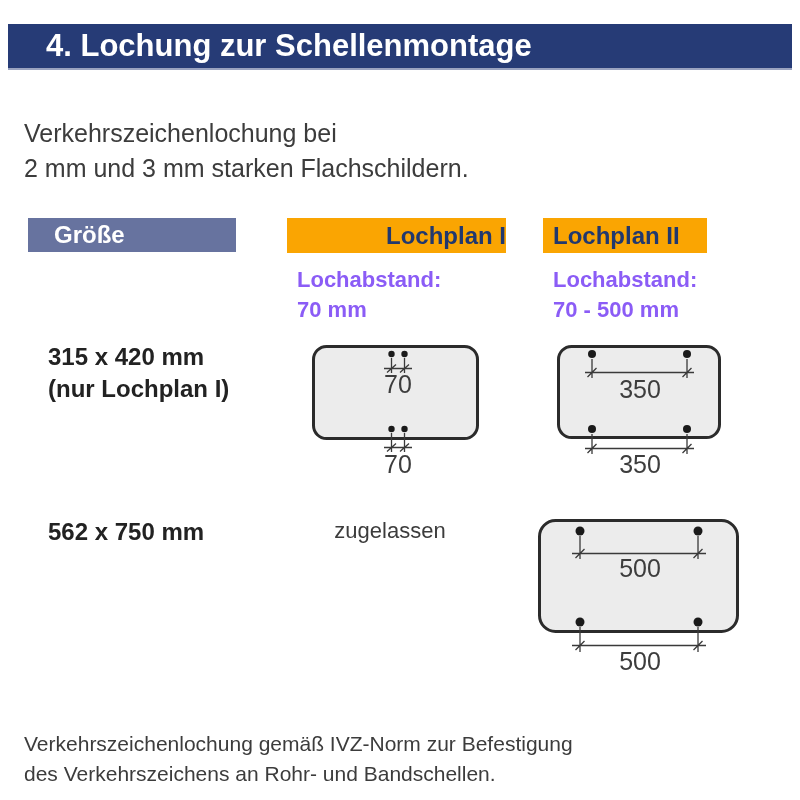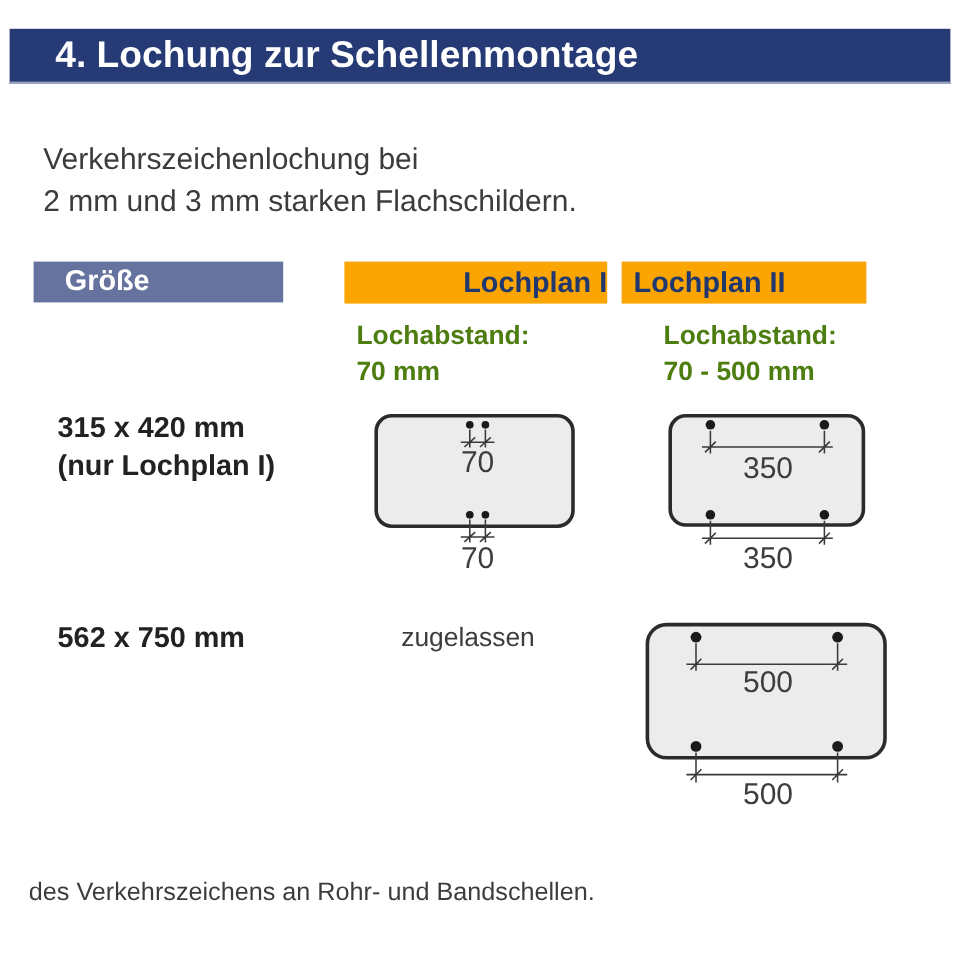--- a/index.html
+++ b/index.html
@@ -12,39 +12,39 @@
   
   .title-bar{
     left:8px;top:24px;width:784px;height:46px;box-sizing:border-box;
     background:var(--c-header,#263B76);
     border-bottom:2px solid #9AA3C0;
     color:#ffffff;font-weight:bold;font-size:31px;line-height:44px;
     padding-left:38px;white-space:nowrap;
   }
 
   
-  .intro{left:24px;top:116px;font-size:25px;line-height:35px;color:#3c3c3c;margin-left:12px;}
+  .intro{left:24px;top:116px;font-size:25px;line-height:35px;color:#3c3c3c;}
   .footer{left:24px;top:729px;font-size:21px;line-height:30px;color:#3c3c3c;}
   .para-line{display:block;white-space:nowrap;}
 
   
   .size-header{
     left:28px;top:218px;width:208px;height:34px;box-sizing:border-box;
     background:var(--c-size,#67739F);color:#ffffff;
     font-size:24px;font-weight:bold;line-height:34px;padding-left:26px;
   }
   .plan-header{
     top:218px;height:35px;box-sizing:border-box;
     background:var(--c-orange,#FAA502);color:var(--c-plan-text,#21386E);
     font-size:24px;font-weight:bold;line-height:35px;padding-left:10px;
   }
   .plan1-header{left:287px;width:219px;text-align:right;}
-  .plan2-header{left:518px;width:204px;}
+  .plan2-header{left:543px;width:164px;}
 
-  .subheader{font-size:22px;font-weight:bold;line-height:30px;color:#4d7c0f;}
+  .subheader{font-size:22px;font-weight:bold;line-height:30px;color:#8b5cf6;}
   .sub1{left:297px;top:265px;}
   .sub2{left:553px;top:265px;}
 
   
   .size-label{font-size:24px;font-weight:bold;line-height:31.5px;color:#222;white-space:nowrap;}
   .row1-label{left:48px;top:341px;}
   .row2-label{left:48px;top:516px;}
 
   .note{
     left:290px;top:517px;width:200px;text-align:center;
@@ -132,14 +132,15 @@
   <circle class="hole" cx="168" cy="19" r="4.5"></circle>
   <path class="dim" d="M50 24 V47 M168 24 V47 M42 41.5 H176 M45.5 46 L54.5 37 M163.5 46 L172.5 37"></path>
   <text class="dim-label" x="110" y="65" text-anchor="middle">500</text>
   <circle class="hole" cx="50" cy="110" r="4.5"></circle>
   <circle class="hole" cx="168" cy="110" r="4.5"></circle>
   <path class="dim" d="M50 115 V140 M168 115 V140 M42 133.5 H176 M45.5 138 L54.5 129 M163.5 138 L172.5 129"></path>
   <text class="dim-label" x="110" y="158" text-anchor="middle">500</text>
 </svg>
 
 <div class="abs footer">
+  <span class="para-line">Verkehrszeichenlochung gemäß IVZ-Norm zur Befestigung</span>
   <span class="para-line">des Verkehrszeichens an Rohr- und Bandschellen.</span>
 </div>
 
 </body></html>

